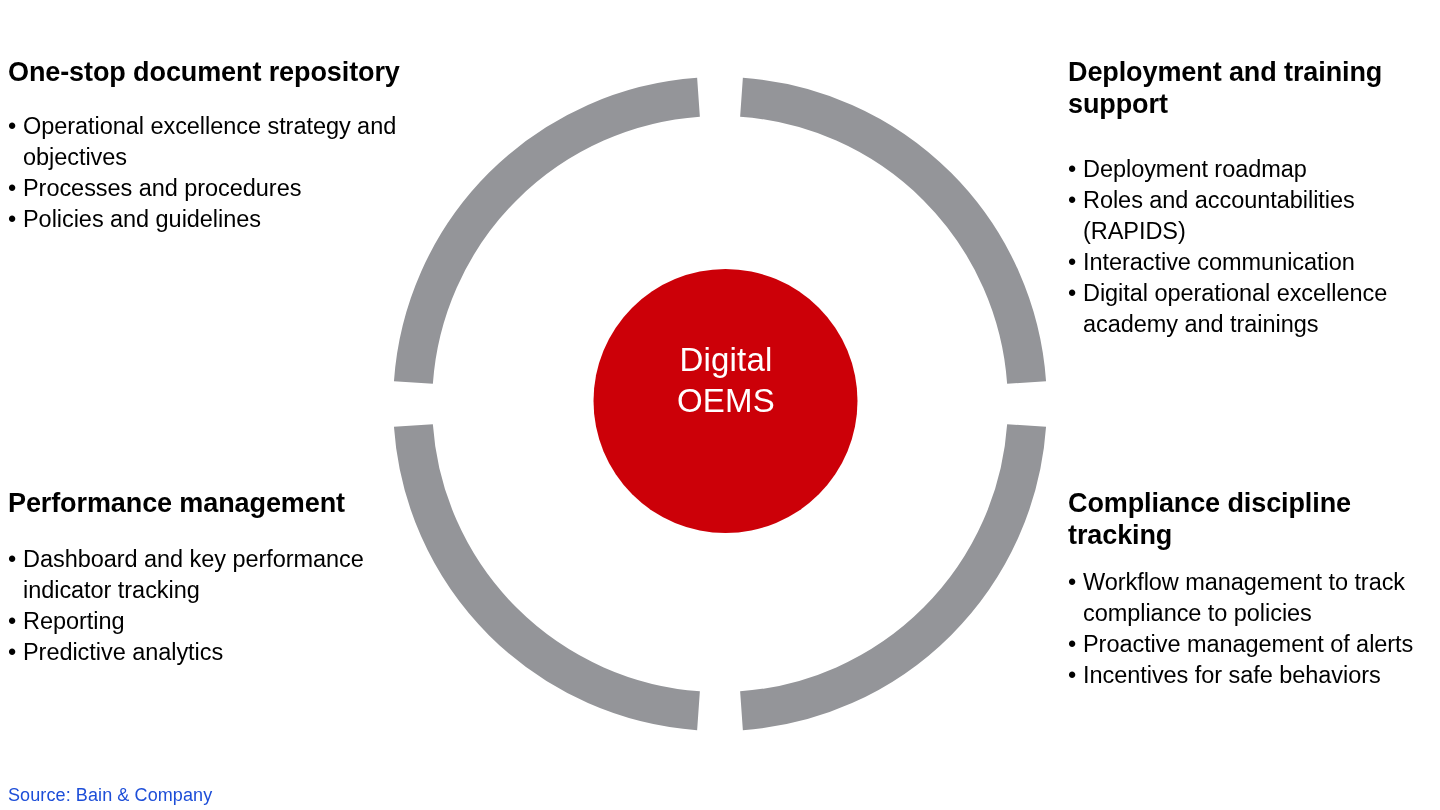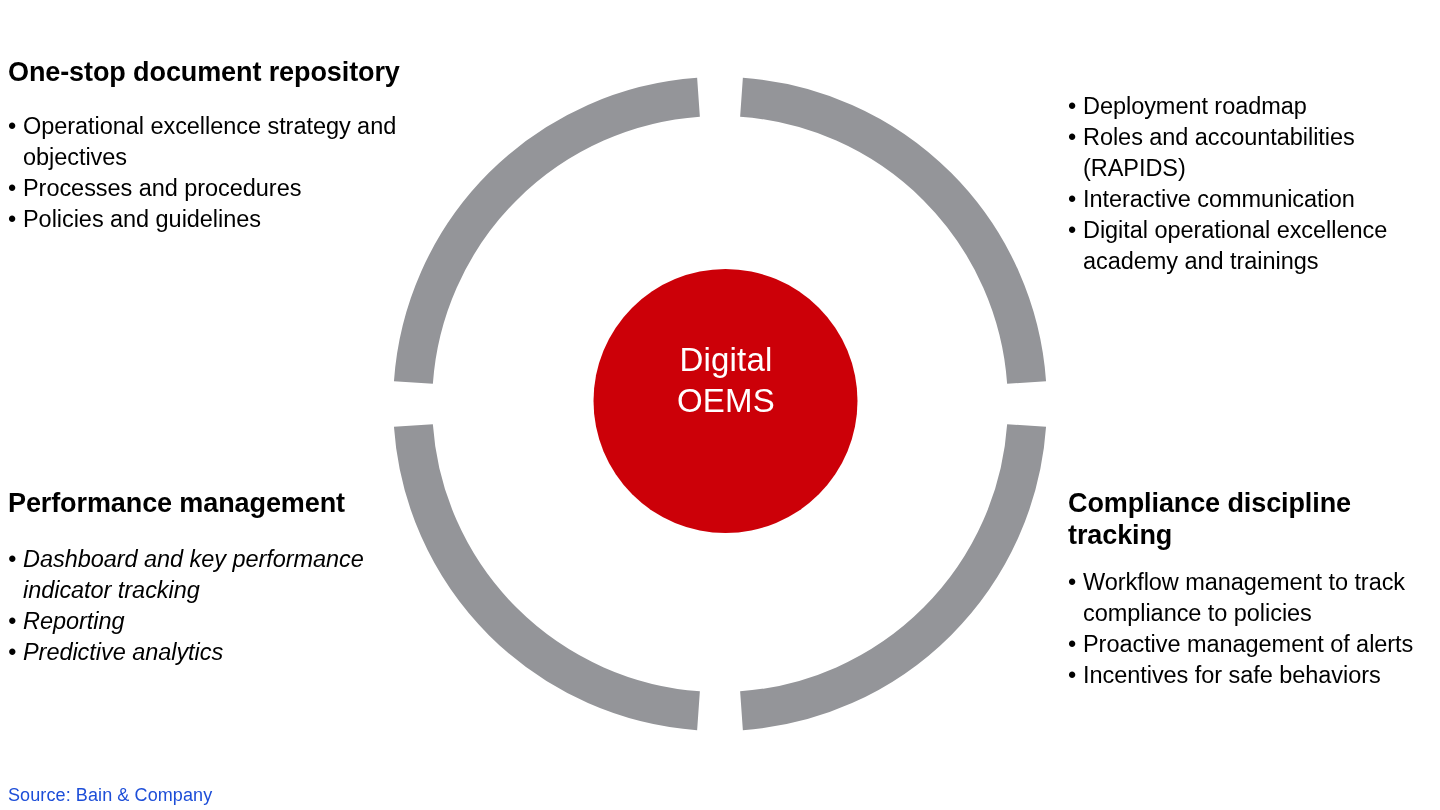--- a/index.html
+++ b/index.html
@@ -80,21 +80,21 @@
     top: 0;
   }
 
   #block-tl { left: 8px;   top: 57px;  width: 440px; }
   #block-tl ul { margin-top: 22px; }
 
   #block-tr { left: 1068px; top: 57px;  width: 372px; }
   #block-tr ul { margin-top: 34px; }
 
   #block-bl { left: 8px;   top: 488px; width: 420px; }
-  #block-bl ul { margin-top: 24px; font-style: italic; }
+  #block-bl ul { margin-top: 24px; }
 
   #block-br { left: 1068px; top: 488px; width: 372px; }
   #block-br ul { margin-top: 16px; }
 
   
   #source-note {
     position: absolute;
     left: 8px;
     top: 784px;
     font-size: 18px;
@@ -131,20 +131,21 @@
   <div class="block" id="block-tl">
     <h2>One-stop document repository</h2>
     <ul>
       <li>Operational excellence strategy and objectives</li>
       <li>Processes and procedures</li>
       <li>Policies and guidelines</li>
     </ul>
   </div>
 
   <div class="block" id="block-tr">
+    <h2>Deployment and training support</h2>
     <ul>
       <li>Deployment roadmap</li>
       <li>Roles and accountabilities (RAPIDS)</li>
       <li>Interactive communication</li>
       <li>Digital operational excellence academy and trainings</li>
     </ul>
   </div>
 
   <div class="block" id="block-bl">
     <h2>Performance management</h2>

